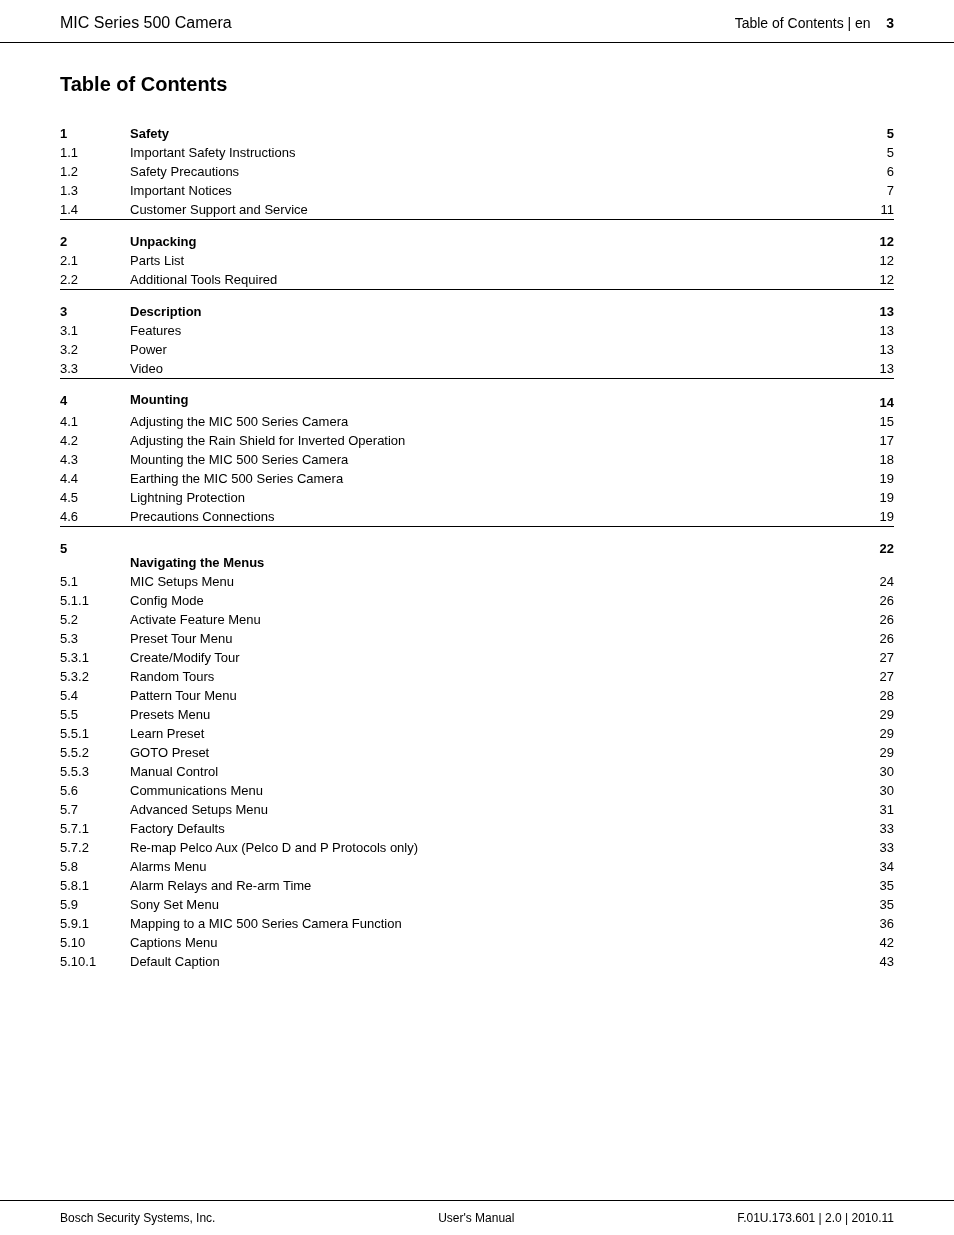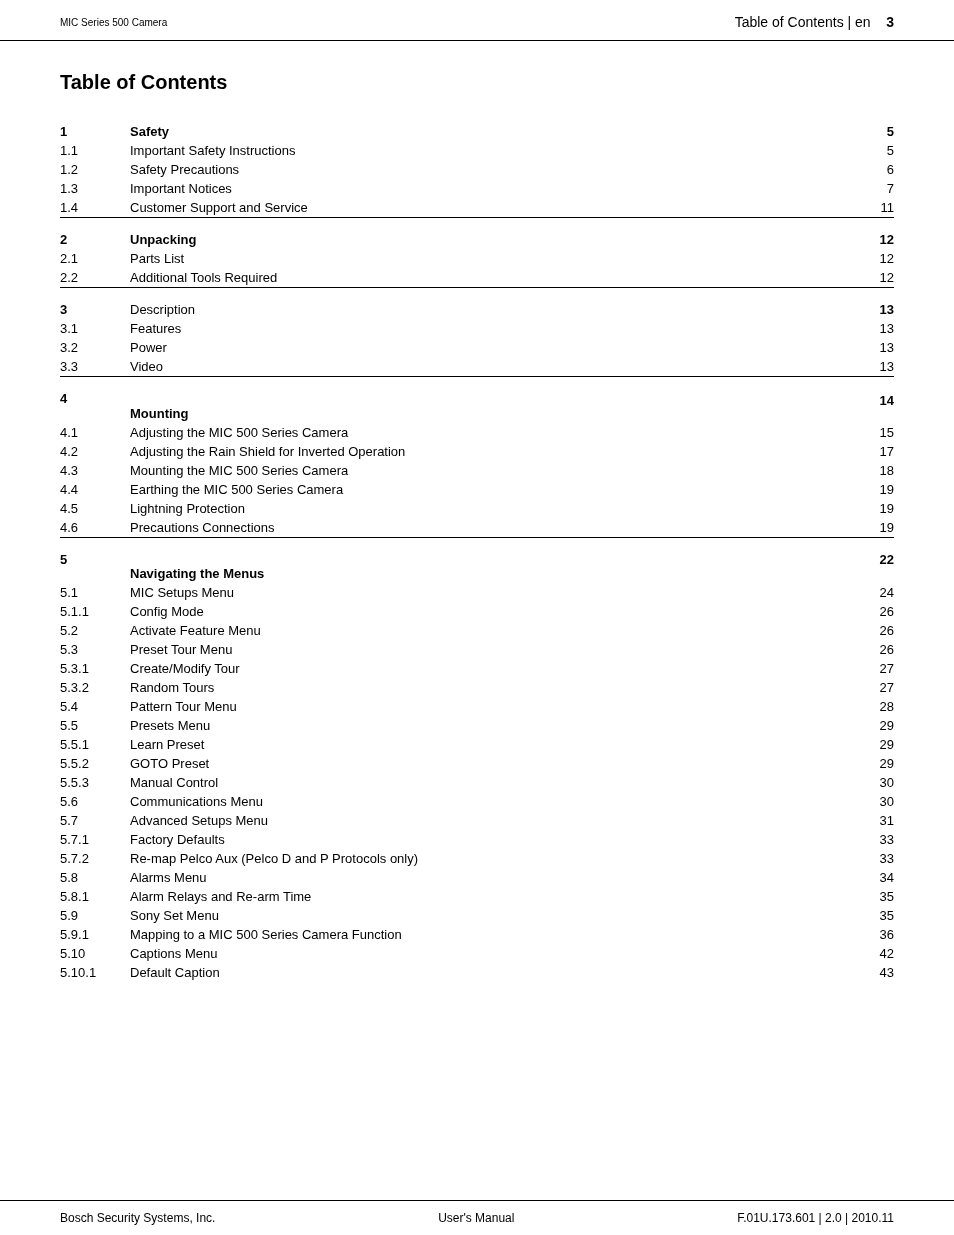--- a/index.html
+++ b/index.html
@@ -22,21 +22,21 @@
     .header {
       display: flex;
       justify-content: space-between;
       align-items: center;
       padding: 14px 60px 10px 60px;
       border-bottom: 1px solid #000;
       font-size: 11px;
     }
 
     .header-left {
-      font-size: 10px;
+      font-size: 16px;
     }
 
     .header-right {
       font-size: 14px;
     }
 
     .header-right .page-num {
       font-weight: bold;
     }
 
@@ -160,41 +160,41 @@
             <td class="section-title">Parts List</td>
             <td class="page-ref">12</td>
           </tr>
           <tr class="entry">
             <td class="section-num">2.2</td>
             <td class="section-title">Additional Tools Required</td>
             <td class="page-ref">12</td>
           </tr>
           <tr class="section_header">
             <td class="section-num" style="font-weight: bold; border-top: 1px solid rgb(0, 0, 0); padding-top: 14px;">3</td>
-            <td class="section-title" style="font-weight: normal; border-top: 1px solid rgb(0, 0, 0); padding-top: 14px;">Description</td>
+            <td class="section-title" style="font-weight: bold; border-top: 1px solid rgb(0, 0, 0); padding-top: 14px;">Description</td>
             <td class="page-ref" style="font-weight: bold; border-top: 1px solid rgb(0, 0, 0); padding-top: 14px;">13</td>
           </tr>
           <tr class="entry">
             <td class="section-num">3.1</td>
             <td class="section-title">Features</td>
             <td class="page-ref">13</td>
           </tr>
           <tr class="entry">
             <td class="section-num">3.2</td>
             <td class="section-title">Power</td>
             <td class="page-ref">13</td>
           </tr>
           <tr class="entry">
             <td class="section-num">3.3</td>
             <td class="section-title">Video</td>
             <td class="page-ref">13</td>
           </tr>
           <tr class="section_header">
             <td class="section-num" style="font-weight: bold; border-top: 1px solid rgb(0, 0, 0); padding-top: 14px;">4</td>
-            <td class="section-title" style="font-weight: bold; border-top: 1px solid rgb(0, 0, 0); padding-top: 29px;">Mounting</td>
+            <td class="section-title" style="font-weight: bold; border-top: 1px solid rgb(0, 0, 0); padding-top: 13px;">Mounting</td>
             <td class="page-ref" style="font-weight: bold; border-top: 1px solid rgb(0, 0, 0); padding-top: 16px;">14</td>
           </tr>
           <tr class="entry">
             <td class="section-num">4.1</td>
             <td class="section-title">Adjusting the MIC 500 Series Camera</td>
             <td class="page-ref">15</td>
           </tr>
           <tr class="entry">
             <td class="section-num">4.2</td>
             <td class="section-title">Adjusting the Rain Shield for Inverted Operation</td>

